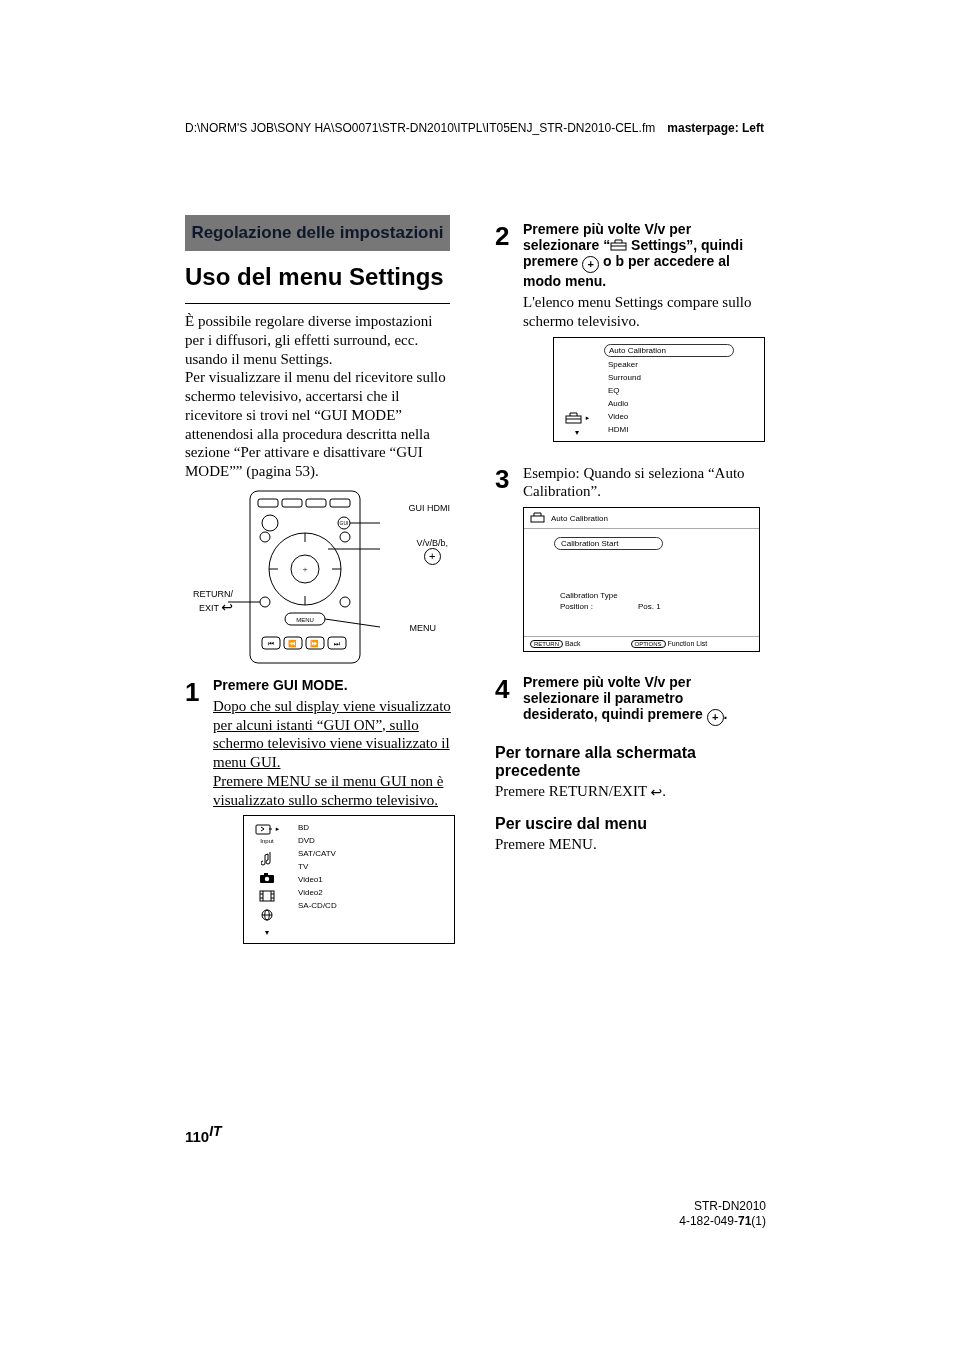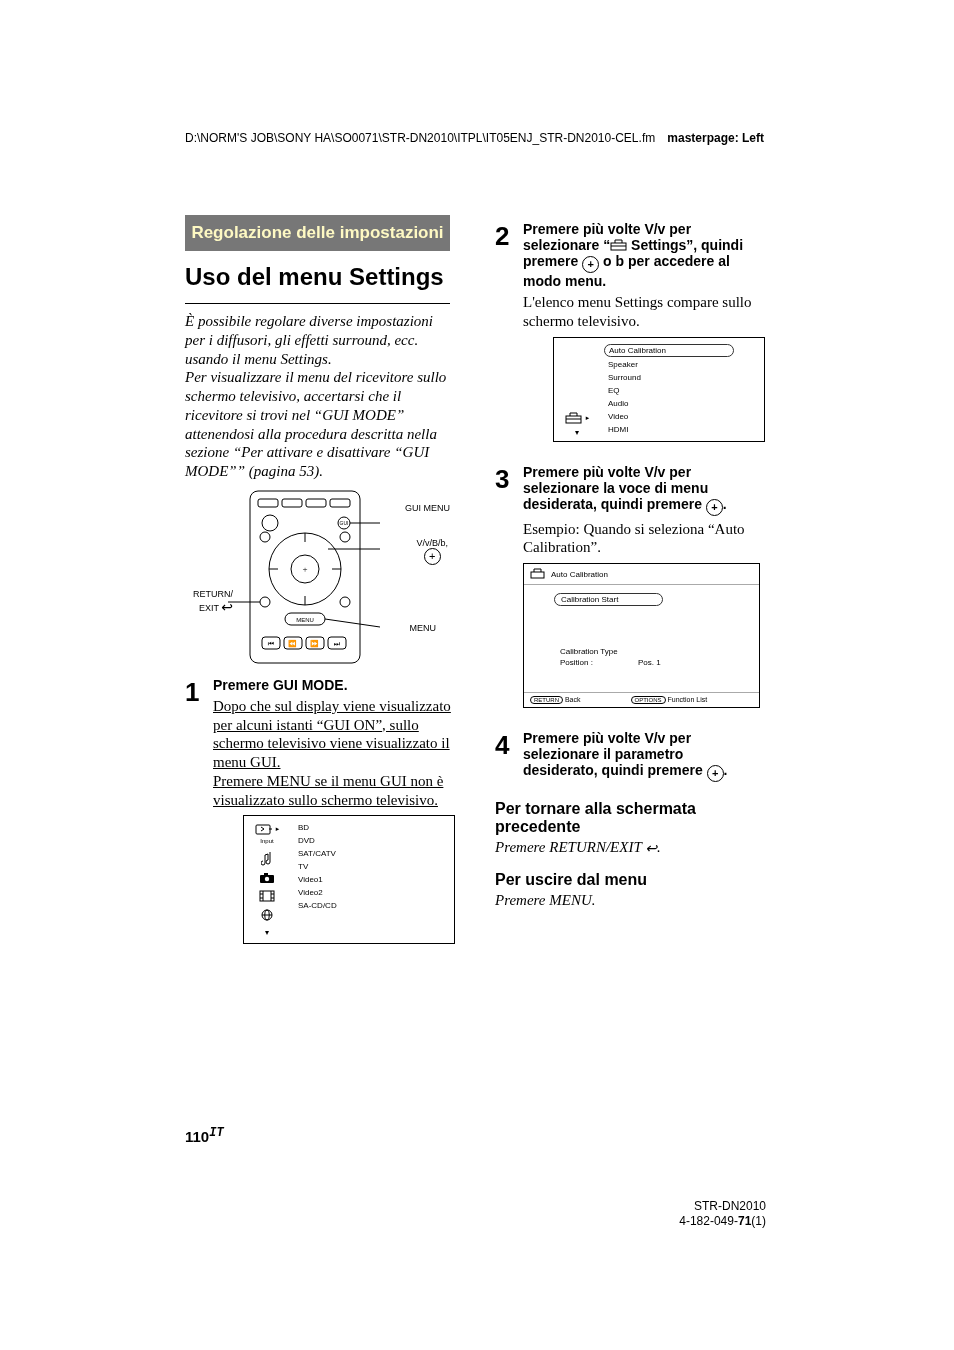--- a/index.html
+++ b/index.html
@@ -9,57 +9,57 @@
     width: 954px;
     height: 1350px;
     font-family: "Times New Roman", serif;
     font-size: 16px;
     color: #000;
     position: relative;
     background: #fff;
   }
   .header-line {
     position: absolute;
-    top: 131px;
+    top: 121px;
     left: 185px;
     right: 190px;
     display: flex;
     justify-content: space-between;
     font-family: Arial, Helvetica, sans-serif;
     font-size: 12px;
   }
   .masterpage { font-weight: bold; }
   .cols {
     position: absolute;
     top: 215px;
     left: 185px;
     right: 190px;
     display: flex;
     gap: 45px;
   }
   .col { width: 265px; }
   .sec-title-bar {
     background: #777;
-    color: #fef9c3;
+    color: #0f172a;
     font-family: Arial, Helvetica, sans-serif;
     font-size: 17px;
     font-weight: bold;
     text-align: center;
     padding: 8px 4px;
     margin-bottom: 12px;
   }
   .h1 {
     font-family: Arial, Helvetica, sans-serif;
     font-size: 24px;
     font-weight: bold;
     margin: 0 0 8px 0;
     border-bottom: 1px solid #000;
     padding-bottom: 12px;
   }
-  .body-text { font-size: 15px; line-height: 1.25; font-style: italic; }
+  .body-text { font-size: 15px; line-height: 1.25; }
   .remote-diagram { text-align: center; margin: 6px 0; }
   .remote-svg { width: 260px; height: 180px; }
   .num-step { display: flex; margin-top: 6px; }
   .num-step .num {
     font-family: Arial, Helvetica, sans-serif;
     font-size: 26px;
     font-weight: bold;
     width: 28px;
     flex: 0 0 28px;
   }
@@ -126,23 +126,22 @@
     padding: 0 3px;
     font-size: 6px;
     display:inline-block;
   }
   .label-small {
     font-family: Arial, Helvetica, sans-serif;
     font-size: 9px;
   }
   .italic-sup {
     font-style: italic;
-    font-size: 12px;
+    font-size: 14px;
     vertical-align: super;
-    font-family: Liberation Mono, monospace;
   }
   .page-num {
     position: absolute;
     left: 185px;
     bottom: 205px;
     font-family: Arial, Helvetica, sans-serif;
     font-size: 15px;
     font-weight: bold;
   }
   .footer-block {
@@ -230,21 +229,21 @@
         <text x="83" y="159" font-size="7" text-anchor="middle">⏮</text>
         <rect x="96" y="150" width="18" height="12" rx="3" fill="none" stroke="#000"></rect>
         <text x="105" y="159" font-size="7" text-anchor="middle">⏪</text>
         <rect x="118" y="150" width="18" height="12" rx="3" fill="none" stroke="#000"></rect>
         <text x="127" y="159" font-size="7" text-anchor="middle">⏩</text>
         <rect x="140" y="150" width="18" height="12" rx="3" fill="none" stroke="#000"></rect>
         <text x="149" y="159" font-size="7" text-anchor="middle">⏭</text>
       </svg>
       
       <div style="position:relative;">
-        <div class="label-small" style="position:absolute; right:0; top:-168px; text-align:left;">GUI MENU</div>
+        <div class="label-small" style="position:absolute; right:0; top:-168px; text-align:left;">GUI HDMI</div>
         <div class="label-small" style="position:absolute; right:2px; top:-133px;">
           <span class="arrow-glyph">V/v/B/b,</span><br>
           <span class="plus-circ">+</span>
         </div>
         <div class="label-small" style="position:absolute; right:14px; top:-48px;">MENU</div>
         <div class="label-small" style="position:absolute; left:-2px; top:-82px; text-align:right; width:50px;">
           <span>RETURN/</span><br>
           <span>EXIT</span> <span class="return-sym">↩</span>
         </div>
       </div>
@@ -346,23 +345,20 @@
               <div>HDMI</div>
             </div>
           </div>
         </div>
       </div>
     </div>
 
     <div class="num-step" style="margin-top:22px;">
       <div class="num">3</div>
       <div class="step-body">
-        <div class="step-title">
-          <span>Premere più volte </span><span class="arrow-glyph">V/v</span><span> per selezionare la voce di menu desiderata, quindi premere </span><span class="plus-circ">+</span>.
-        </div>
         <div class="step-desc">Esempio: Quando si seleziona “Auto Calibration”.</div>
 
         <div class="tv-box" style="margin-left:0; width:235px;">
           <div style="padding:4px 6px; display:flex; align-items:center; gap:4px; font-size:8px;">
             <span class="toolbox-inline"><svg width="15" height="11">
                   <rect x="1" y="4" width="13" height="6" fill="none" stroke="#000"></rect>
                   <path d="M4 4 L4 1 L11 1 L11 4" fill="none" stroke="#000"></path>
                 </svg></span>
             <span>Auto Calibration</span>
           </div>

